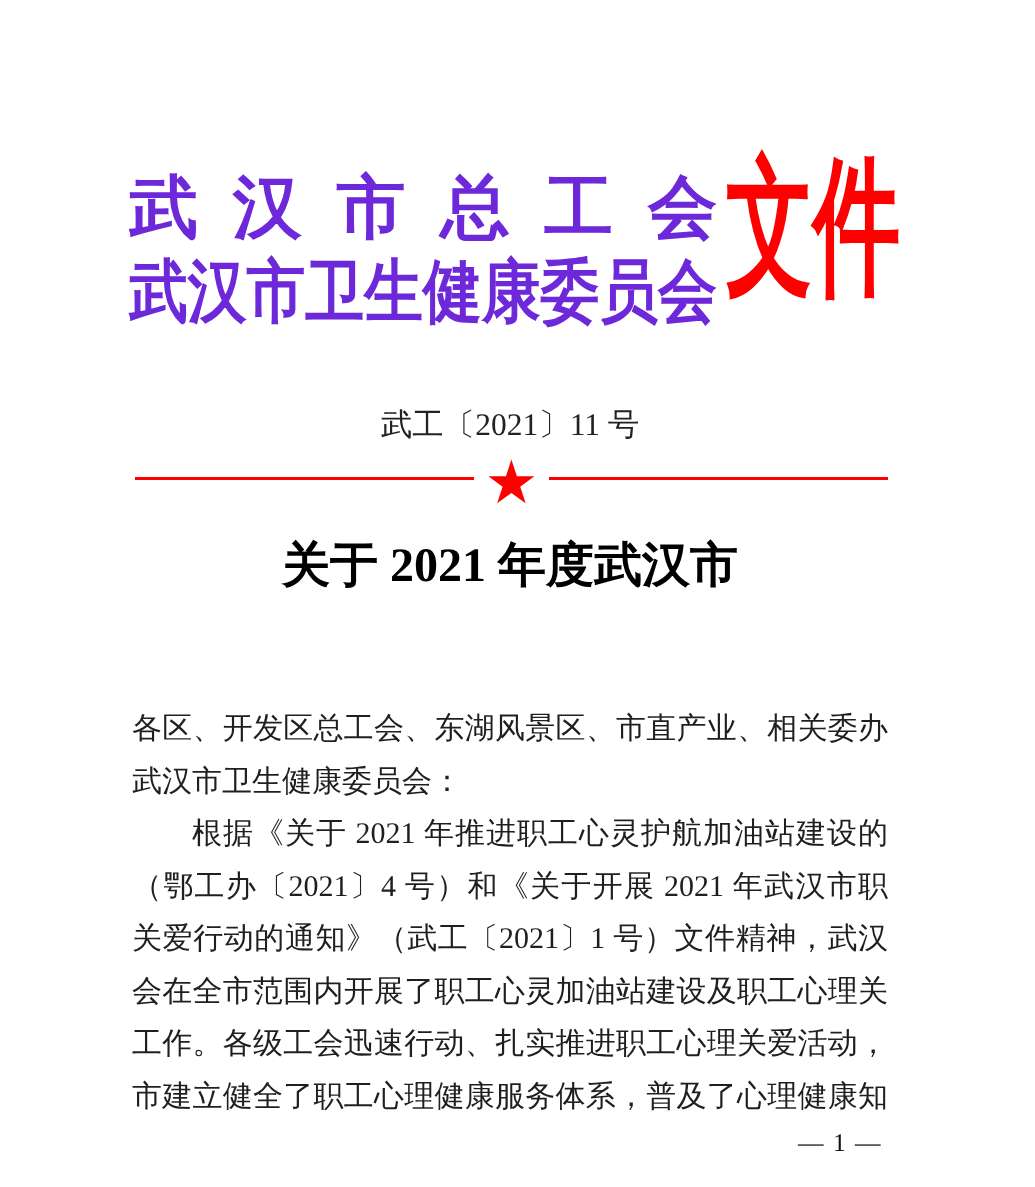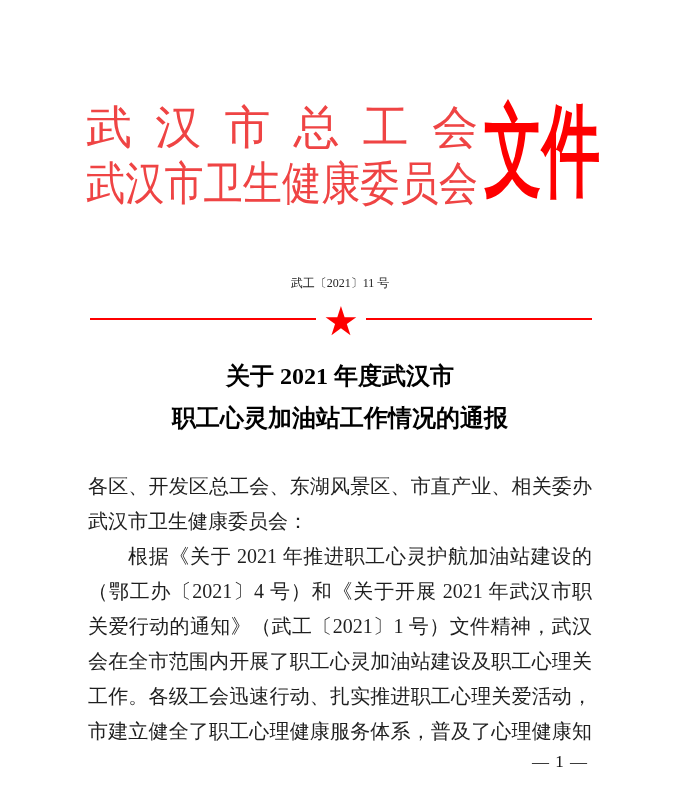--- a/index.html
+++ b/index.html
@@ -14,24 +14,24 @@
     background: #ffffff;
     overflow: hidden;
     font-family: "Liberation Serif", "DejaVu Serif", serif;
     color: #1b1b1b;
   }
 
   
   .org-block {
     position: absolute;
     left: 86px;
-    top: 99px;
+    top: 110px;
     width: 392px;
-    color: #ef4444;
-    font-weight: normal;
+    color: #6d28d9;
+    font-weight: bold;
   }
   .org-line-1 {
     font-size: 46px;
     line-height: 58px;
     text-align: justify;
     text-align-last: justify;
     height: 58px;
     overflow: hidden;
   }
   .org-line-2 {
@@ -56,21 +56,21 @@
     transform-origin: 0 0;
   }
 
   
   .ref-number {
     position: absolute;
     left: 88px;
     top: 270px;
     width: 504px;
     text-align: center;
-    font-size: 12px;
+    font-size: 21px;
     line-height: 26px;
     color: #222222;
   }
 
   
   .divider {
     position: absolute;
     left: 90px;
     top: 298px;
     width: 502px;
@@ -94,21 +94,21 @@
 
   
   .title-block {
     position: absolute;
     left: 88px;
     top: 355px;
     width: 504px;
     text-align: center;
     font-weight: bold;
     color: #000000;
-    font-size: 24px;
+    font-size: 32px;
     line-height: 42px;
   }
 
   
   .body-block {
     position: absolute;
     left: 88px;
     top: 469px;
     width: 504px;
     font-size: 20px;
@@ -153,21 +153,20 @@
   <div class="ref-number">武工〔2021〕11 号</div>
 
   <div class="divider">
     <div class="seg"></div>
     <div class="star">★</div>
     <div class="seg"></div>
   </div>
 
   <div class="title-block">
     <div>关于 2021 年度武汉市</div>
-    <div>职工心灵加油站工作情况的通报</div>
   </div>
 
   <div class="body-block">
     <div class="body-line">各区、开发区总工会、东湖风景区、市直产业、相关委办局及</div>
     <div class="body-line short">武汉市卫生健康委员会：</div>
     <div class="body-line indent">根据《关于 2021 年推进职工心灵护航加油站建设的通知》</div>
     <div class="body-line">（鄂工办〔2021〕4 号）和《关于开展 2021 年武汉市职工心理</div>
     <div class="body-line">关爱行动的通知》（武工〔2021〕1 号）文件精神，武汉市总工</div>
     <div class="body-line">会在全市范围内开展了职工心灵加油站建设及职工心理关爱</div>
     <div class="body-line">工作。各级工会迅速行动、扎实推进职工心理关爱活动，在全</div>

